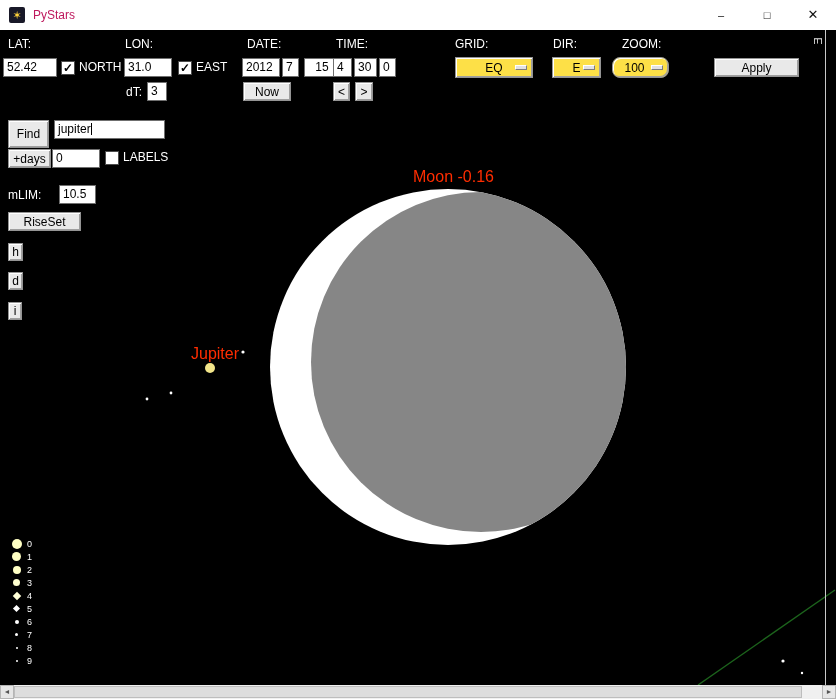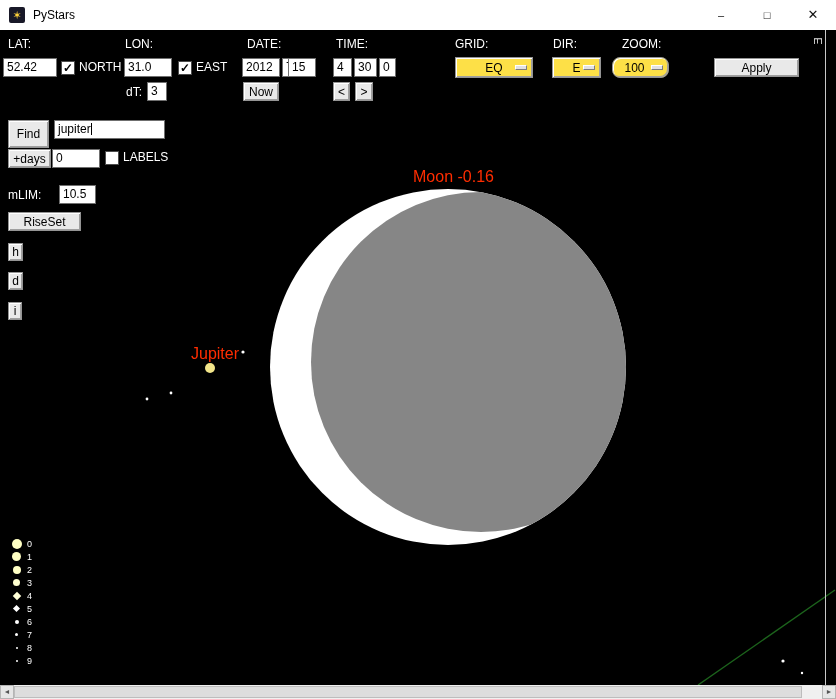--- a/index.html
+++ b/index.html
@@ -2,21 +2,21 @@
 <html><head>
 <meta charset="utf-8">
 <style>
   html,body{margin:0;padding:0;}
   body{width:836px;height:699px;background:#000;font-family:"Liberation Sans",sans-serif;}
   .window{position:relative;width:836px;height:699px;background:#000;overflow:hidden;}
 
   
   .titlebar{position:absolute;top:0;left:0;width:836px;height:30px;background:#ffffff;display:flex;align-items:center;}
   .app-icon{width:16px;height:16px;margin-left:9px;background:#181828;color:#ffd23a;font-size:11px;line-height:16px;text-align:center;border-radius:2px;flex:none;}
-  .title{margin-left:8px;font-size:12px;color:#000000;}
+  .title{margin-left:8px;font-size:12px;color:#be185d;}
   .winbtns{position:absolute;right:0;top:0;height:30px;display:flex;}
   .winbtn{width:46px;height:30px;line-height:30px;text-align:center;font-size:11px;color:#111;}
   .winbtn.close{font-size:13px;}
 
   
   .canvas{position:absolute;top:30px;left:0;width:836px;height:655px;background:#000;overflow:hidden;}
   .skysvg{position:absolute;top:0;left:0;}
 
   
   .lbl{position:absolute;color:#fff;font-size:12px;white-space:nowrap;}
@@ -108,42 +108,42 @@
     <div class="lbl" style="left:622px;top:7px;">ZOOM:</div>
 
     <div class="entry" style="left:3px;top:28px;width:54px;">52.42</div>
     <div class="cb" style="left:61px;top:31px;"><span>✓</span></div>
     <div class="lbl" style="left:79px;top:30px;">NORTH</div>
     <div class="entry" style="left:124px;top:28px;width:48px;">31.0</div>
     <div class="cb" style="left:178px;top:31px;"><span>✓</span></div>
     <div class="lbl" style="left:196px;top:30px;">EAST</div>
     <div class="entry" style="left:242px;top:28px;width:38px;">2012</div>
     <div class="entry" style="left:282px;top:28px;width:17px;">7</div>
-    <div class="entry" style="left:288px;top:28px;width:28px;">15</div>
+    <div class="entry" style="left:304px;top:28px;width:36px;text-align:center;">15</div>
     <div class="entry" style="left:333px;top:28px;width:19px;">4</div>
     <div class="entry" style="left:354px;top:28px;width:23px;">30</div>
     <div class="entry" style="left:379px;top:28px;width:17px;">0</div>
 
     <div class="opt" style="left:455px;top:27px;width:78px;height:21px;">
       <span>EQ</span>
       <span class="opt-dash"></span>
     </div>
     <div class="opt" style="left:552px;top:27px;width:49px;height:21px;">
       <span>E</span>
       <span class="opt-dash"></span>
     </div>
     <div class="opt" style="left:612px;top:27px;width:57px;height:21px;border-radius:8px;">
       <span style="margin-right:12px;">100</span>
       <span class="opt-dash"></span>
     </div>
     <div class="btn" style="left:714px;top:28px;width:85px;height:19px;">Apply</div>
 
     <div class="lbl" style="left:126px;top:55px;">dT:</div>
     <div class="entry" style="left:147px;top:52px;width:20px;">3</div>
-    <div class="btn" style="left:243px;top:52px;width:36px;height:19px;text-align:right;">Now</div>
+    <div class="btn" style="left:243px;top:52px;width:48px;height:19px;text-align:right;">Now</div>
     <div class="btn" style="left:333px;top:52px;width:17px;height:19px;">&lt;</div>
     <div class="btn" style="left:355px;top:52px;width:18px;height:19px;">&gt;</div>
 
     <div class="btn" style="left:8px;top:90px;width:41px;height:28px;">Find</div>
     <div class="entry" style="left:54px;top:90px;width:111px;"><span>jupiter</span><span class="caret"></span></div>
 
     <div class="btn" style="left:8px;top:119px;width:43px;height:19px;">+days</div>
     <div class="entry" style="left:52px;top:119px;width:48px;">0</div>
     <div class="cb" style="left:105px;top:121px;"></div>
     <div class="lbl" style="left:123px;top:120px;">LABELS</div>

